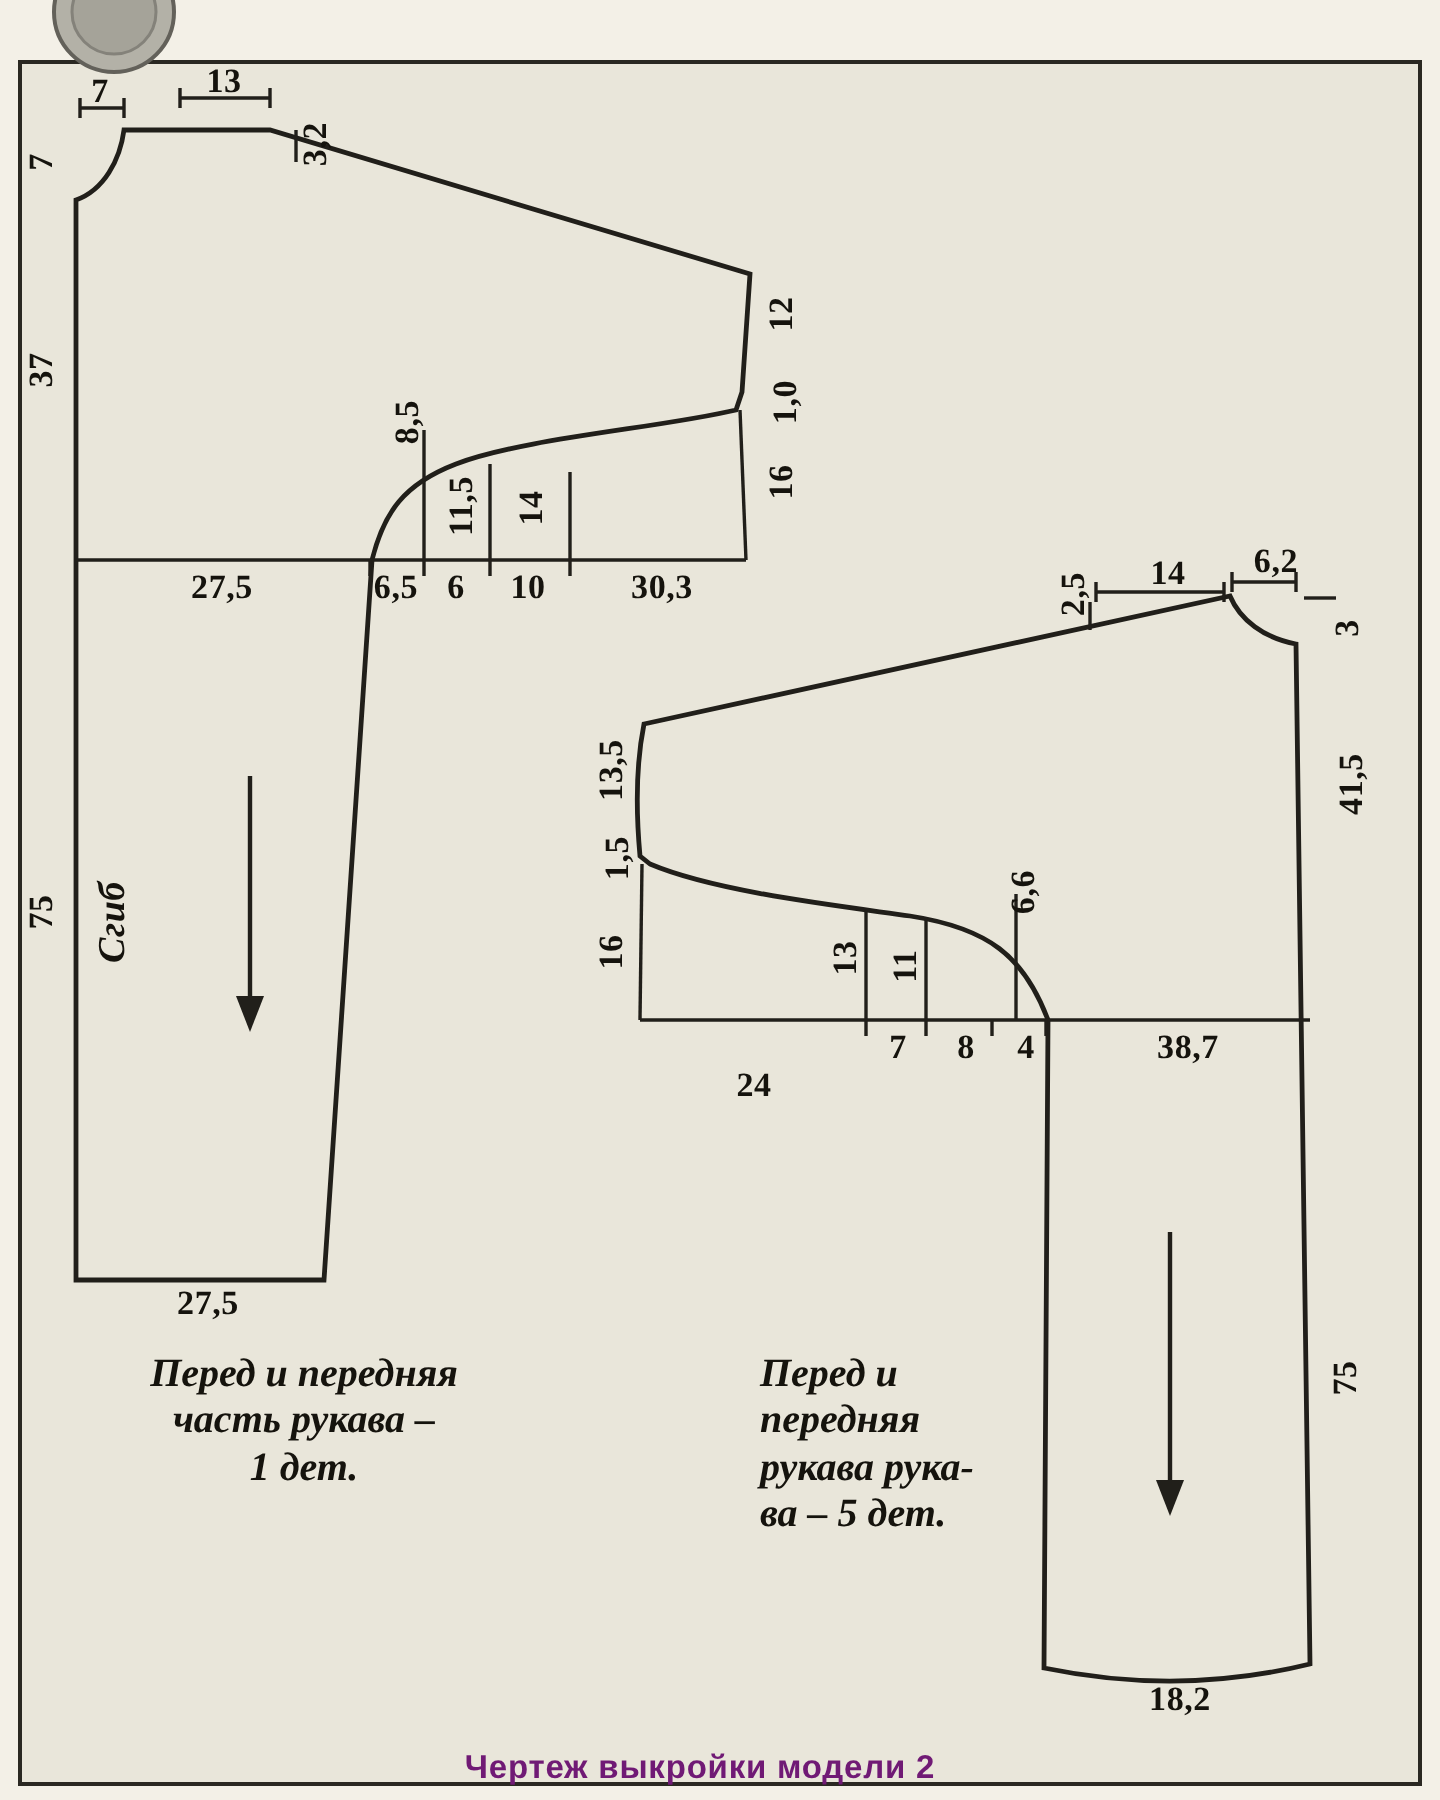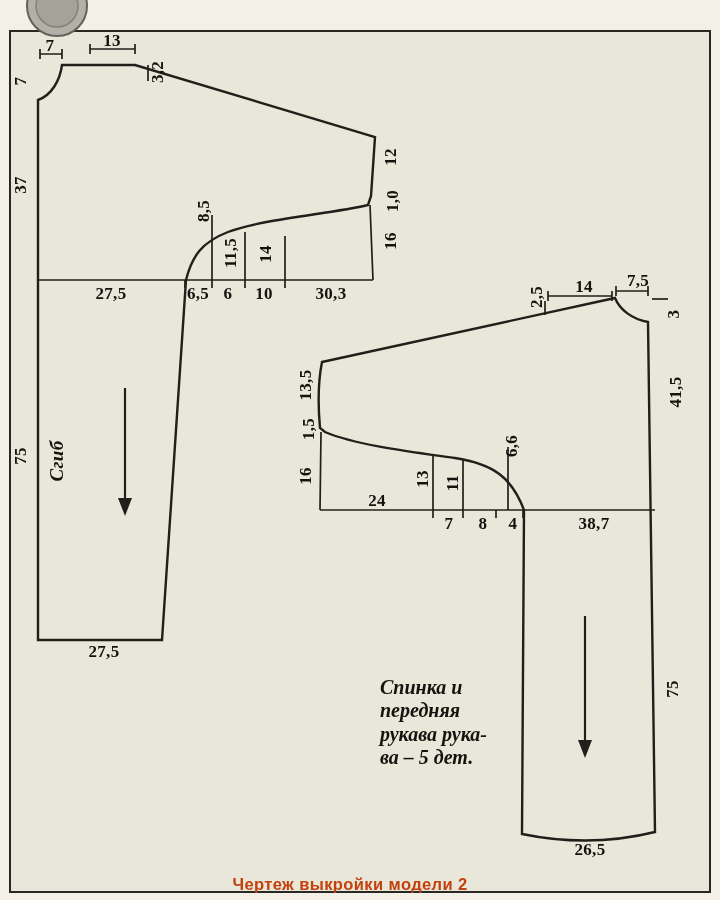--- a/index.html
+++ b/index.html
@@ -19,21 +19,21 @@
   }
   .rot{transform:translate(-50%,-50%) rotate(-90deg);}
   .fold{font-style:italic;font-size:19px;}
   .piece-label{
     position:absolute;font:italic 700 20px "Liberation Serif",serif;
     color:#15130d;line-height:1.17;
   }
   .piece-label.centered{transform:translate(-50%,0);text-align:center;}
   .caption{
     position:absolute;left:350px;top:875px;transform:translate(-50%,0);
-    font:700 16.5px "Liberation Sans",sans-serif;color:#c2410c;letter-spacing:.4px;
+    font:700 16.5px "Liberation Sans",sans-serif;color:#701a75;letter-spacing:.4px;
     white-space:nowrap;
   }
 </style>
 </head>
 <body>
 
 <div class="page">
   <div class="paper"></div>
 
   <svg class="drawing" width="720" height="900" viewBox="0 0 720 900">
@@ -103,39 +103,44 @@
   <span class="m" style="left:198px;top:294px">6,5</span>
   <span class="m" style="left:228px;top:294px">6</span>
   <span class="m" style="left:264px;top:294px">10</span>
   <span class="m" style="left:331px;top:294px">30,3</span>
   <span class="m rot" style="left:21px;top:456px">75</span>
   <span class="m rot fold" style="left:57px;top:461px">Сгиб</span>
   <span class="m" style="left:104px;top:652px">27,5</span>
 
   <span class="m rot" style="left:537px;top:297px">2,5</span>
   <span class="m" style="left:584px;top:287px">14</span>
-  <span class="m" style="left:638px;top:281px">7,5</span>
+  <span class="m" style="left:638px;top:281px">6,2</span>
   <span class="m rot" style="left:674px;top:314px">3</span>
   <span class="m rot" style="left:676px;top:392px">41,5</span>
   <span class="m rot" style="left:306px;top:385px">13,5</span>
   <span class="m rot" style="left:309px;top:429px">1,5</span>
   <span class="m rot" style="left:306px;top:476px">16</span>
   <span class="m rot" style="left:423px;top:479px">13</span>
   <span class="m rot" style="left:453px;top:483px">11</span>
   <span class="m rot" style="left:512px;top:446px">6,6</span>
-  <span class="m" style="left:377px;top:501px">24</span>
+  <span class="m" style="left:377px;top:543px">24</span>
   <span class="m" style="left:449px;top:524px">7</span>
   <span class="m" style="left:483px;top:524px">8</span>
   <span class="m" style="left:513px;top:524px">4</span>
   <span class="m" style="left:594px;top:524px">38,7</span>
   <span class="m rot" style="left:673px;top:689px">75</span>
-  <span class="m" style="left:590px;top:850px">26,5</span>
+  <span class="m" style="left:590px;top:850px">18,2</span>
 
+  <div class="piece-label centered" style="left:152px;top:676px">
+    <div>Перед и передняя</div>
+    <div>часть рукава –</div>
+    <div>1 дет.</div>
+  </div>
 
   <div class="piece-label" style="left:380px;top:676px">
-    <div>Спинка и</div>
+    <div>Перед и</div>
     <div>передняя</div>
     <div>рукава рука-</div>
     <div>ва – 5 дет.</div>
   </div>
 
   <div class="caption">Чертеж выкройки модели 2</div>
 </div>
 
 </body></html>

